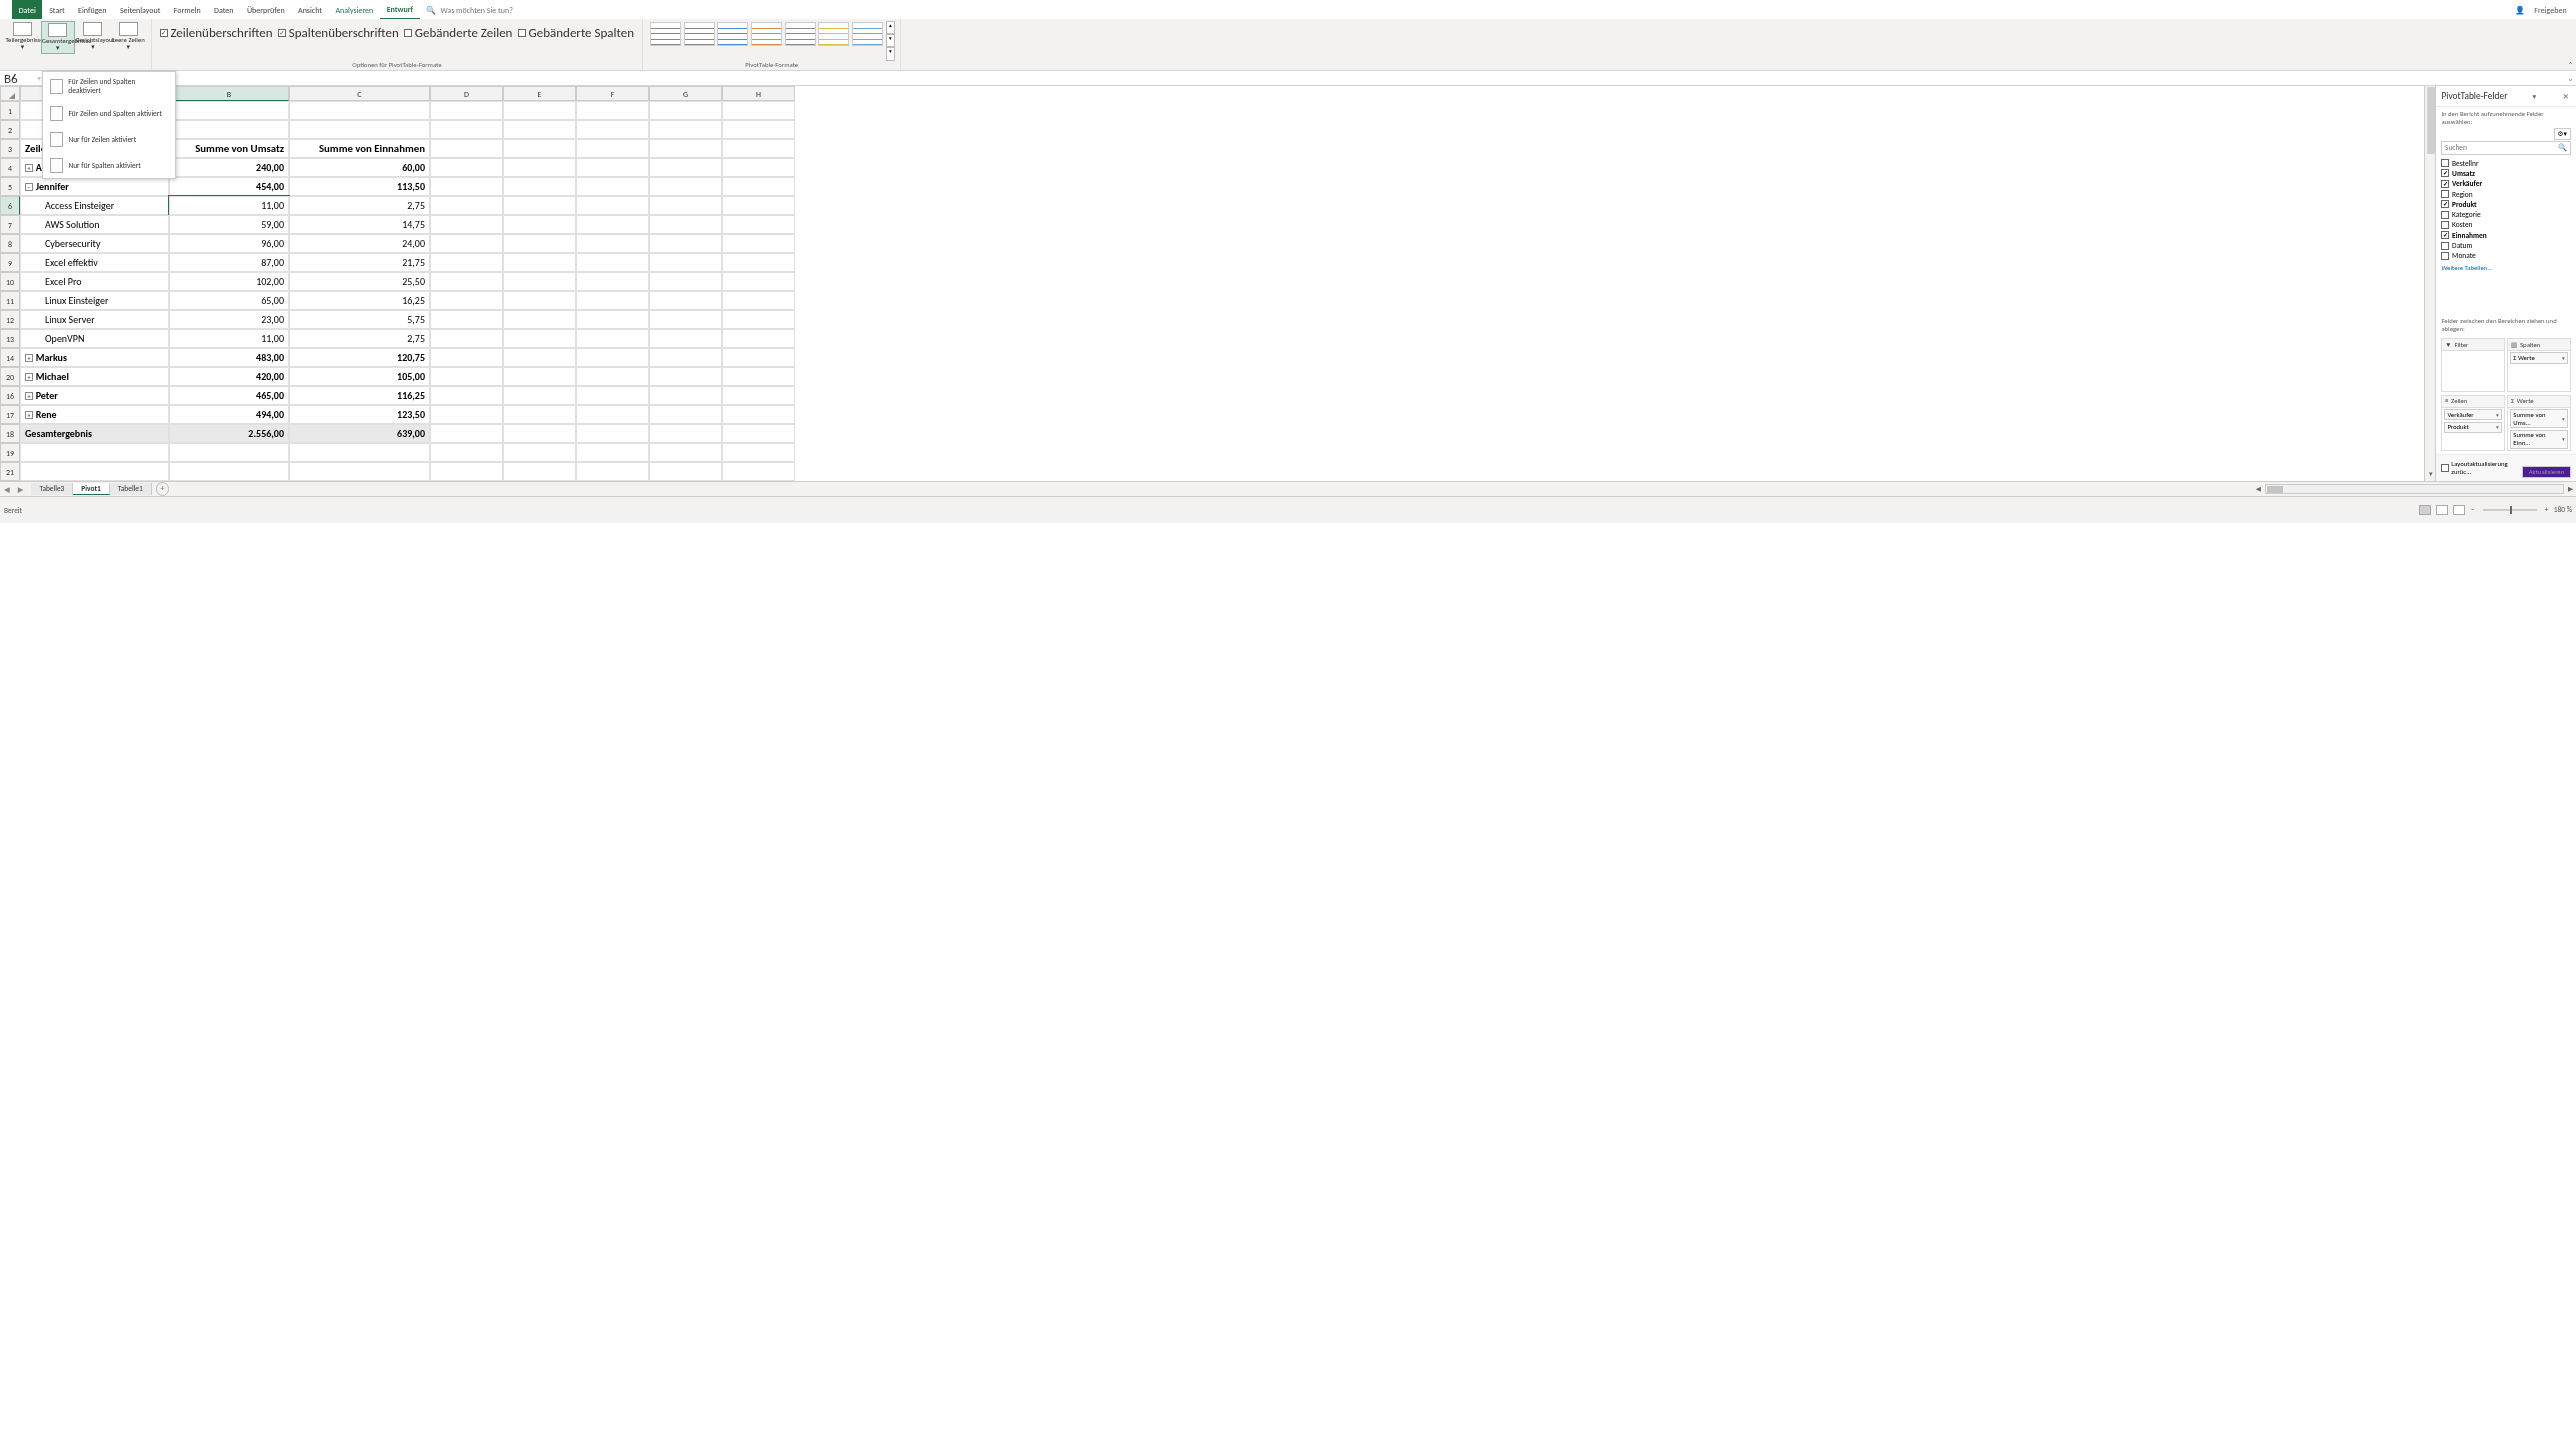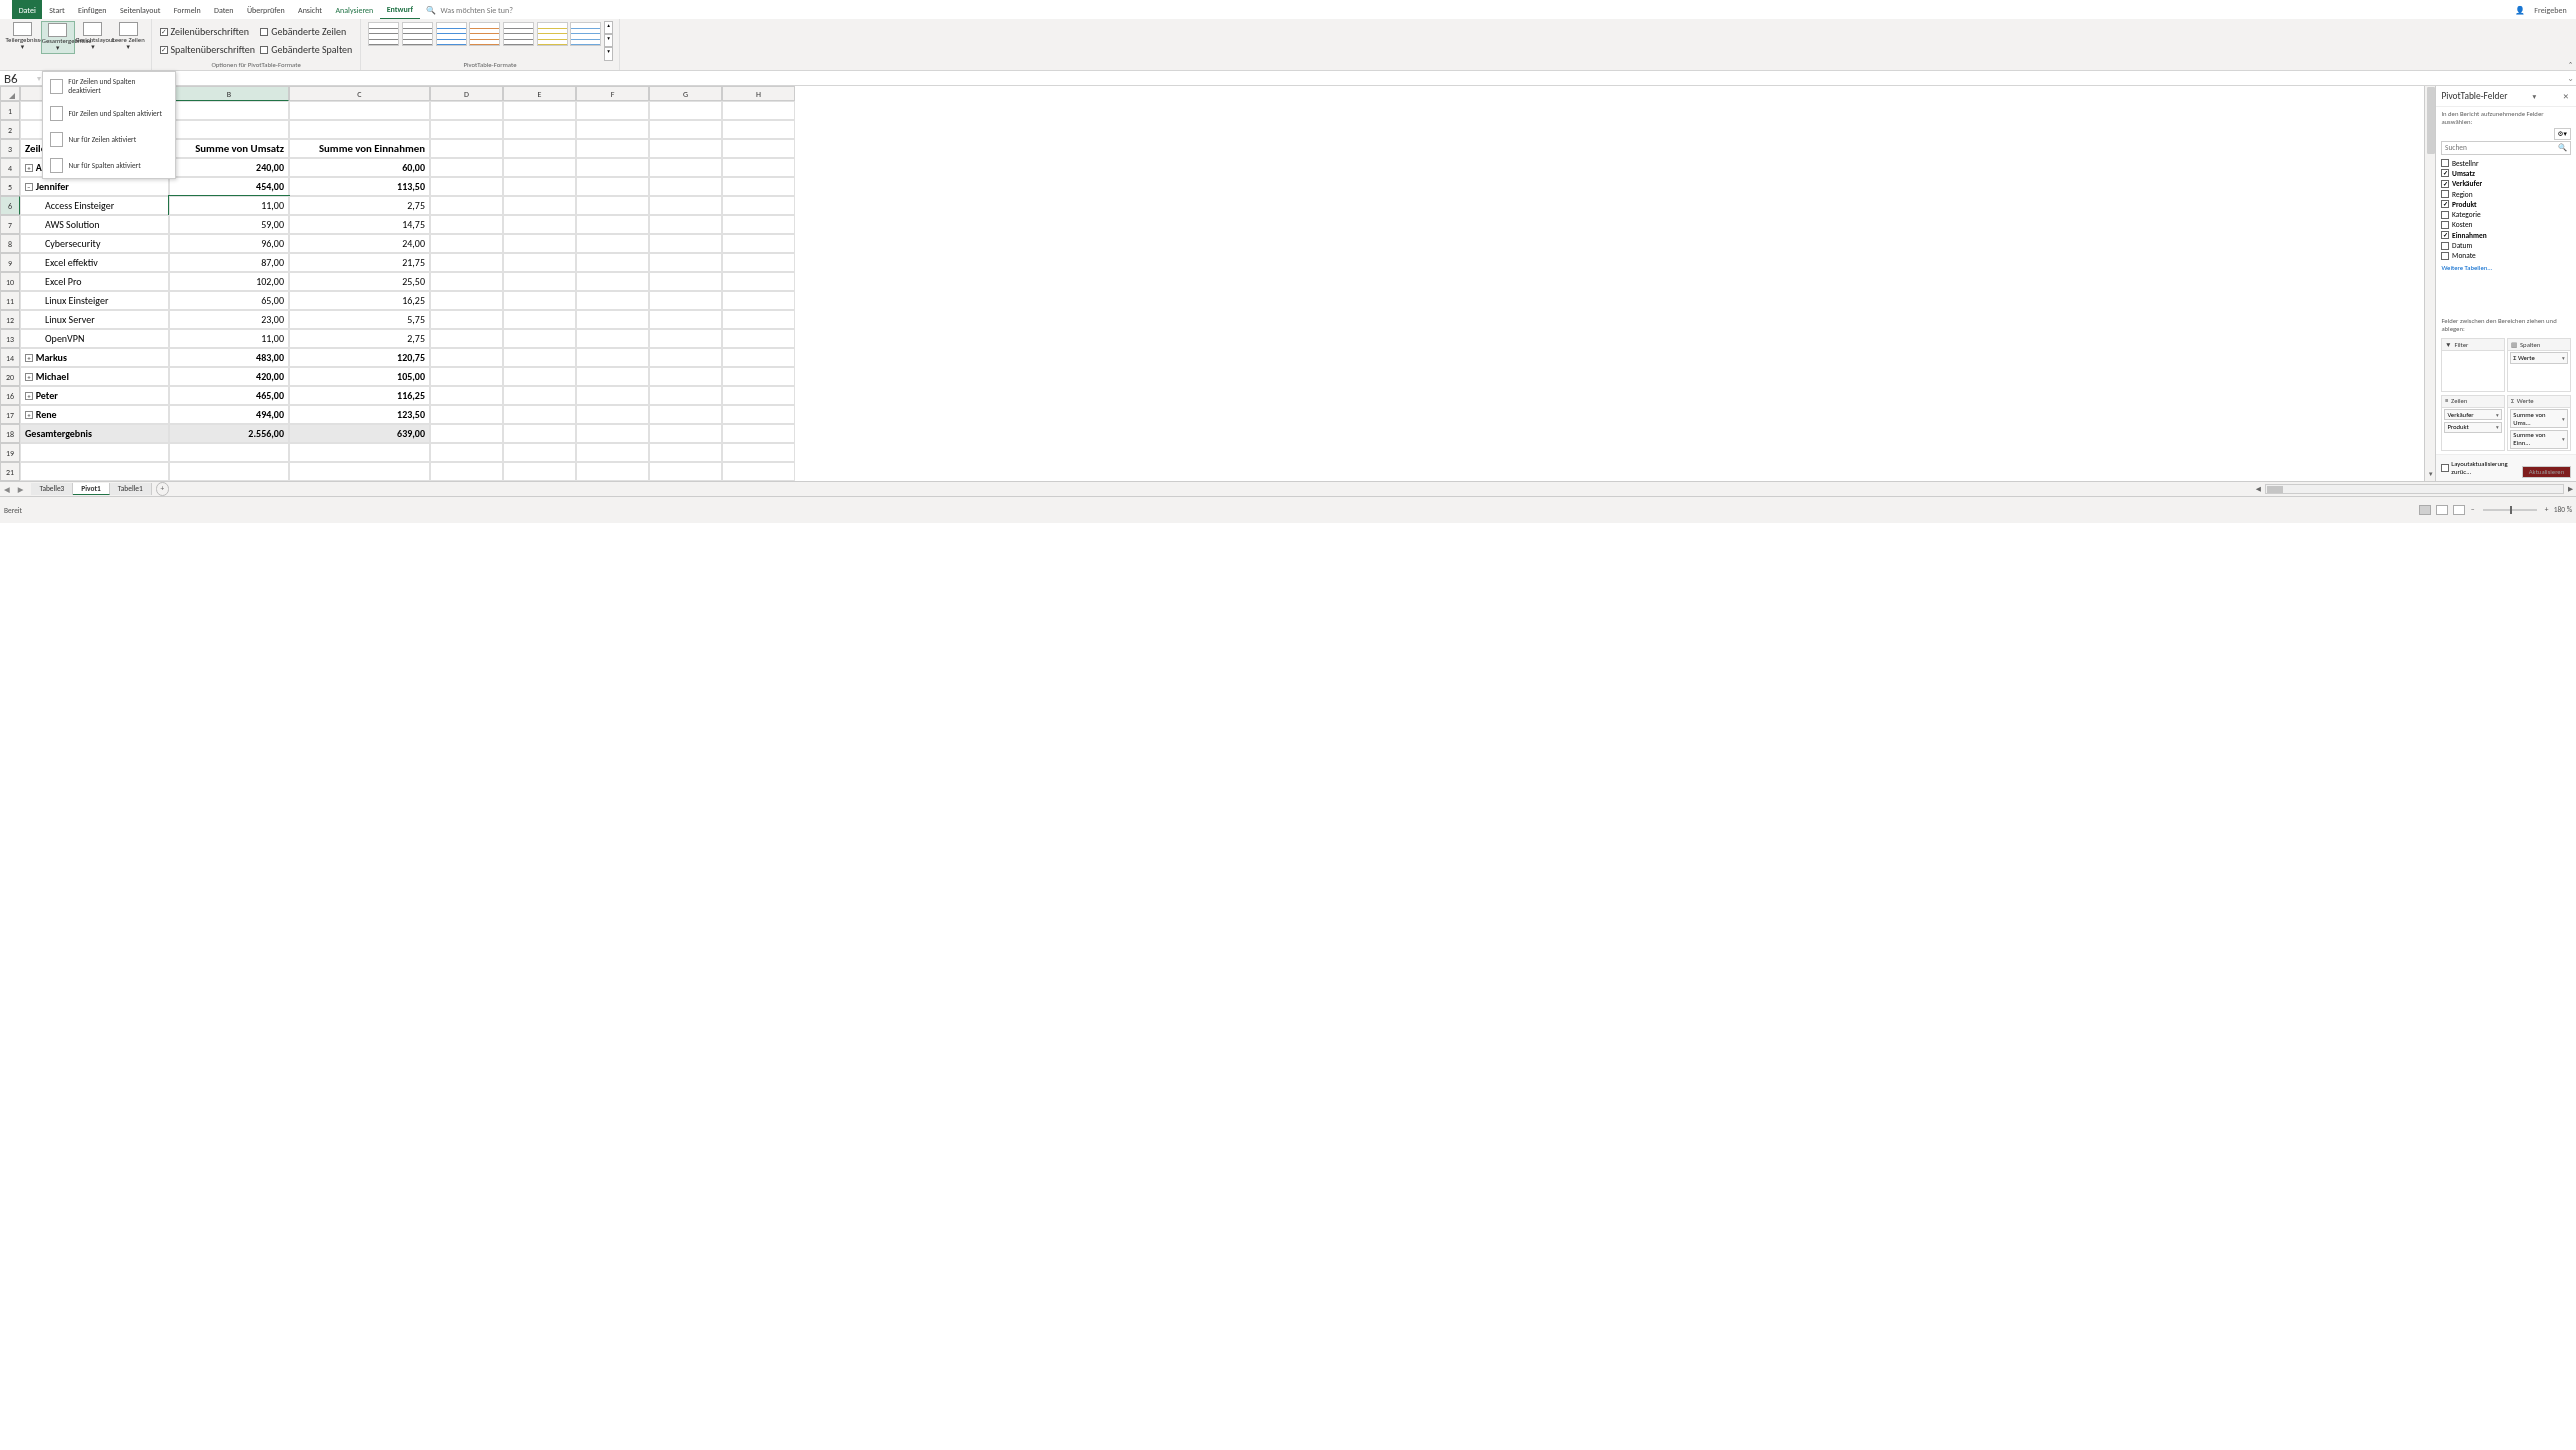--- a/index.html
+++ b/index.html
@@ -16,21 +16,21 @@
 .right-ctrl { margin-left:auto; display:flex; gap:9.4px; align-items:center; padding-right:9.4px; color:#555; }
 
 
 .ribbon { height:52px; background:#f3f2f1; border-bottom:0.7px solid #d5d5d5; display:flex; position:relative; }
 .group { border-right:0.7px solid #e0e0e0; padding:2px 5.4px 9.4px; display:flex; flex-direction:column; position:relative; }
 .group-label { position:absolute; bottom:0.7px; left:0; right:0; text-align:center; font-size:6.7px; color:#666; }
 .layout-btns { display:flex; gap:1.3px; }
 .big-btn { width:34px; text-align:center; font-size:6.7px; line-height:7.4px; color:#333; padding-top:1.3px; cursor:pointer;}
 .big-btn.active { background:#d6e8e0; border:0.7px solid #8ab89f; }
 .big-btn .icn { width:19px; height:13.4px; margin:0 auto 1.3px; border:0.7px solid #999; background:#fff; }
-.chk-stack { display:flex; flex-direction:column; gap:5.4px; padding:4px 2.7px; font-size:10px; color:#333; }
+.chk-stack { display:flex; flex-direction:row; gap:5.4px; padding:4px 2.7px; font-size:13px; color:#333; }
 .chk-row { display:flex; gap:2.7px; align-items:center; }
 .chk-box { width:8px; height:8px; border:0.7px solid #666; display:flex; align-items:center; justify-content:center; background:#fff;}
 .chk-box.checked::after { content:"✓"; font-size:6.7px; color:#333; }
 .style-gallery { display:flex; gap:2.7px; padding:1.3px; }
 .style-sw { width:31px; height:24px; border:0.7px solid #ccc; background:#fff; display:flex; flex-direction:column; }
 .style-sw .ln { flex:1; border-bottom:0.7px solid var(--c); }
 .gal-more { display:flex; flex-direction:column; width:9.4px; margin-left:1.3px;}
 .gal-more span { flex:1; border:0.7px solid #bbb; text-align:center; font-size:5.4px; background:#fff; cursor:pointer;}
 .collapse-chevron { position:absolute; right:2.7px; bottom:1.3px; font-size:6.7px; color:#666;}
 
@@ -89,21 +89,21 @@
 .field.bold { font-weight:700; }
 .more-tables { color:#0066cc; padding:1.3px 5.4px; font-size:6.7px; cursor:pointer;}
 .drag-hint { font-size:6.7px; color:#666; padding:2.7px 5.4px;}
 .zones { display:grid; grid-template-columns:1fr 1fr; grid-template-rows:auto auto; gap:2.7px; padding:2.7px 5.4px; flex:1;}
 .zone { border:0.7px solid #ddd; display:flex; flex-direction:column; min-height:54px;}
 .zone-head { background:#f5f5f5; padding:1.3px 2.7px; font-size:6.7px; color:#444; display:flex; gap:2.7px; border-bottom:0.7px solid #ddd;}
 .zone-body { flex:1; padding:1.3px; display:flex; flex-direction:column; gap:1.3px;}
 .zone-item { border:0.7px solid #ccc; background:#f8f8f8; padding:0.7px 2.7px; font-size:6.7px; display:flex; justify-content:space-between; align-items:center; cursor:grab;}
 .zone-item::after { content:"▾"; font-size:5.4px; color:#666; }
 .pane-foot { display:flex; align-items:center; gap:2.7px; padding:2.7px 5.4px; border-top:0.7px solid #eee; background:#f8f8f8;}
-.pane-foot .btn { margin-left:auto; padding:1.3px 5.4px; border:0.7px solid #ccc; background:#7f1d1d; color:#999; font-size:6.7px;margin-top:8px;}
+.pane-foot .btn { margin-left:auto; padding:1.3px 5.4px; border:0.7px solid #ccc; background:#4c1d95; color:#999; font-size:6.7px;margin-top:8px;}
 
 
 .sheet-tabs { height:15px; border-top:0.7px solid #ccc; display:flex; align-items:center; background:#f3f2f1; font-size:7.4px; }
 .nav-arr { padding:0 4px; color:#888; cursor:pointer;}
 .stab { padding:1.3px 8px; border-right:0.7px solid #ccc; background:#e9e9e9; cursor:pointer; color:#333;}
 .stab.active { background:#fff; border-bottom:1.3px solid #217346; font-weight:700; }
 .add-sheet { width:13.4px; height:13.4px; border:0.7px solid #bbb; border-radius:6.7px; text-align:center; margin-left:4px; color:#666; cursor:pointer; line-height:11.4px;}
 .hscroll { margin-left:auto; display:flex; align-items:center; gap:1.3px; width:323px;}
 .hscroll .track { flex:1; height:9.4px; border:0.7px solid #ccc; background:#f0f0f0; position:relative;}
 .hscroll .track .th { position:absolute; left:1.3px; top:0.7px; width:16px; height:6.7px; background:#c5c5c5;}

